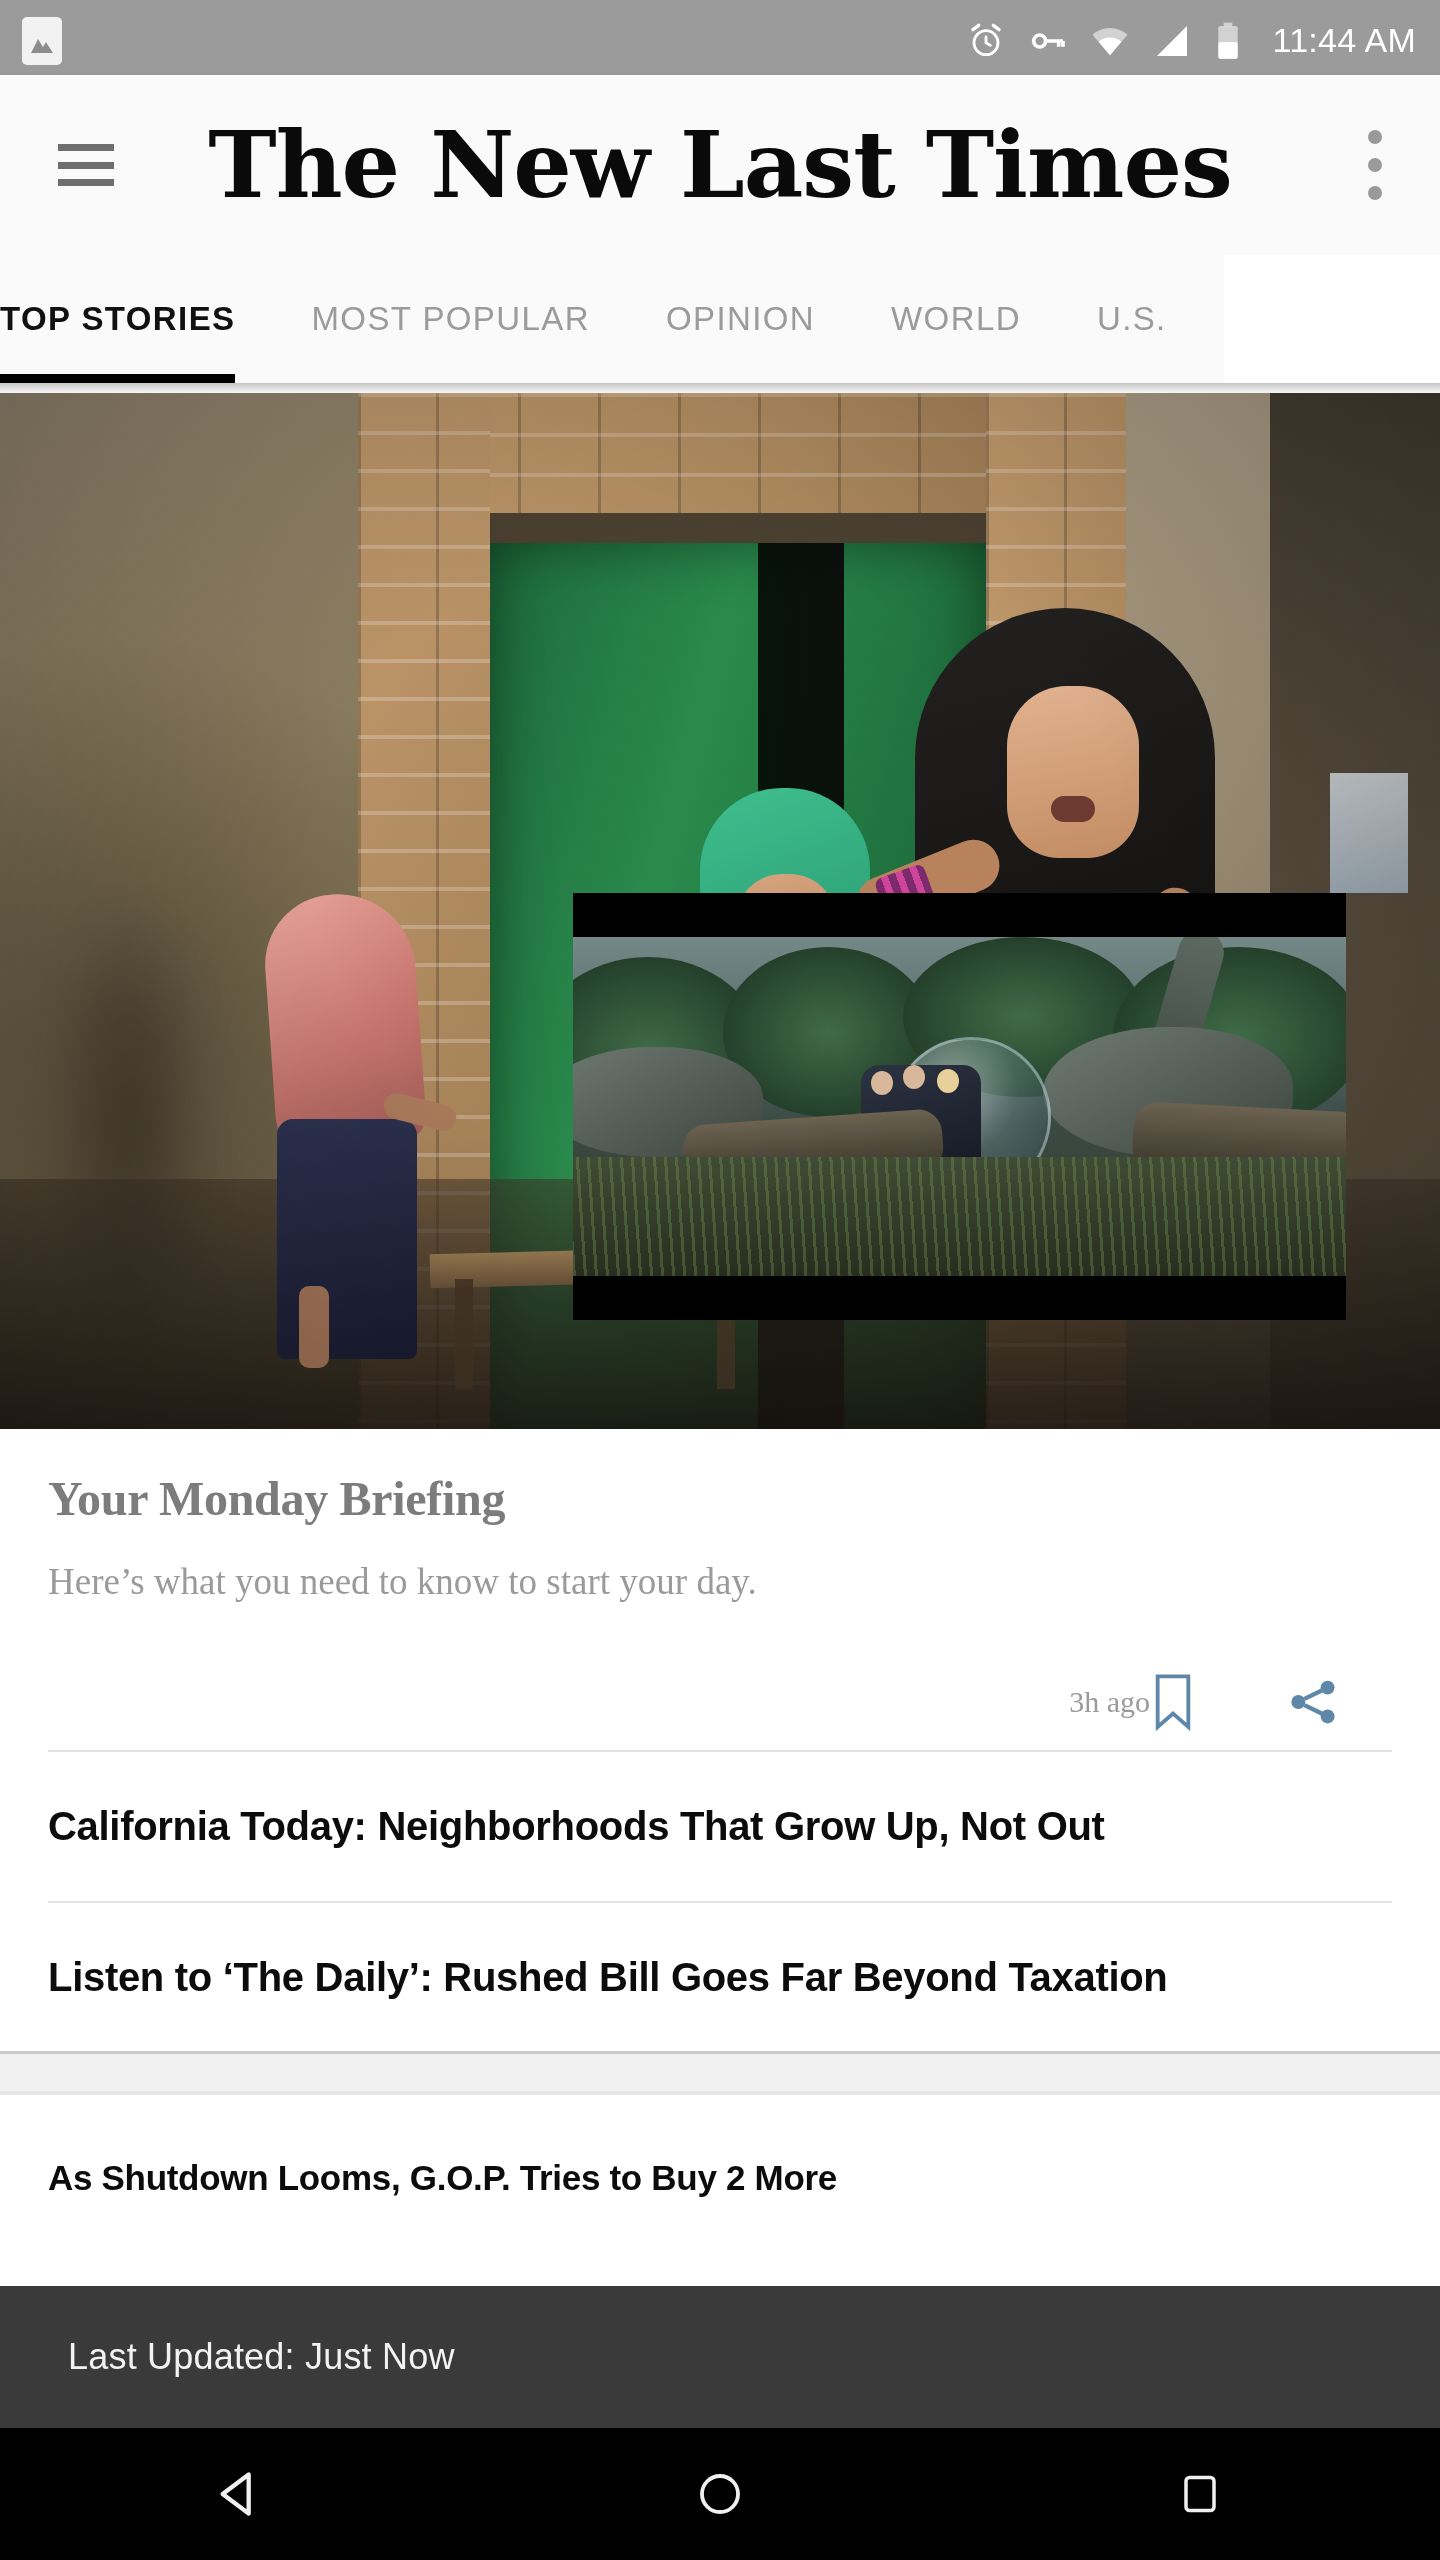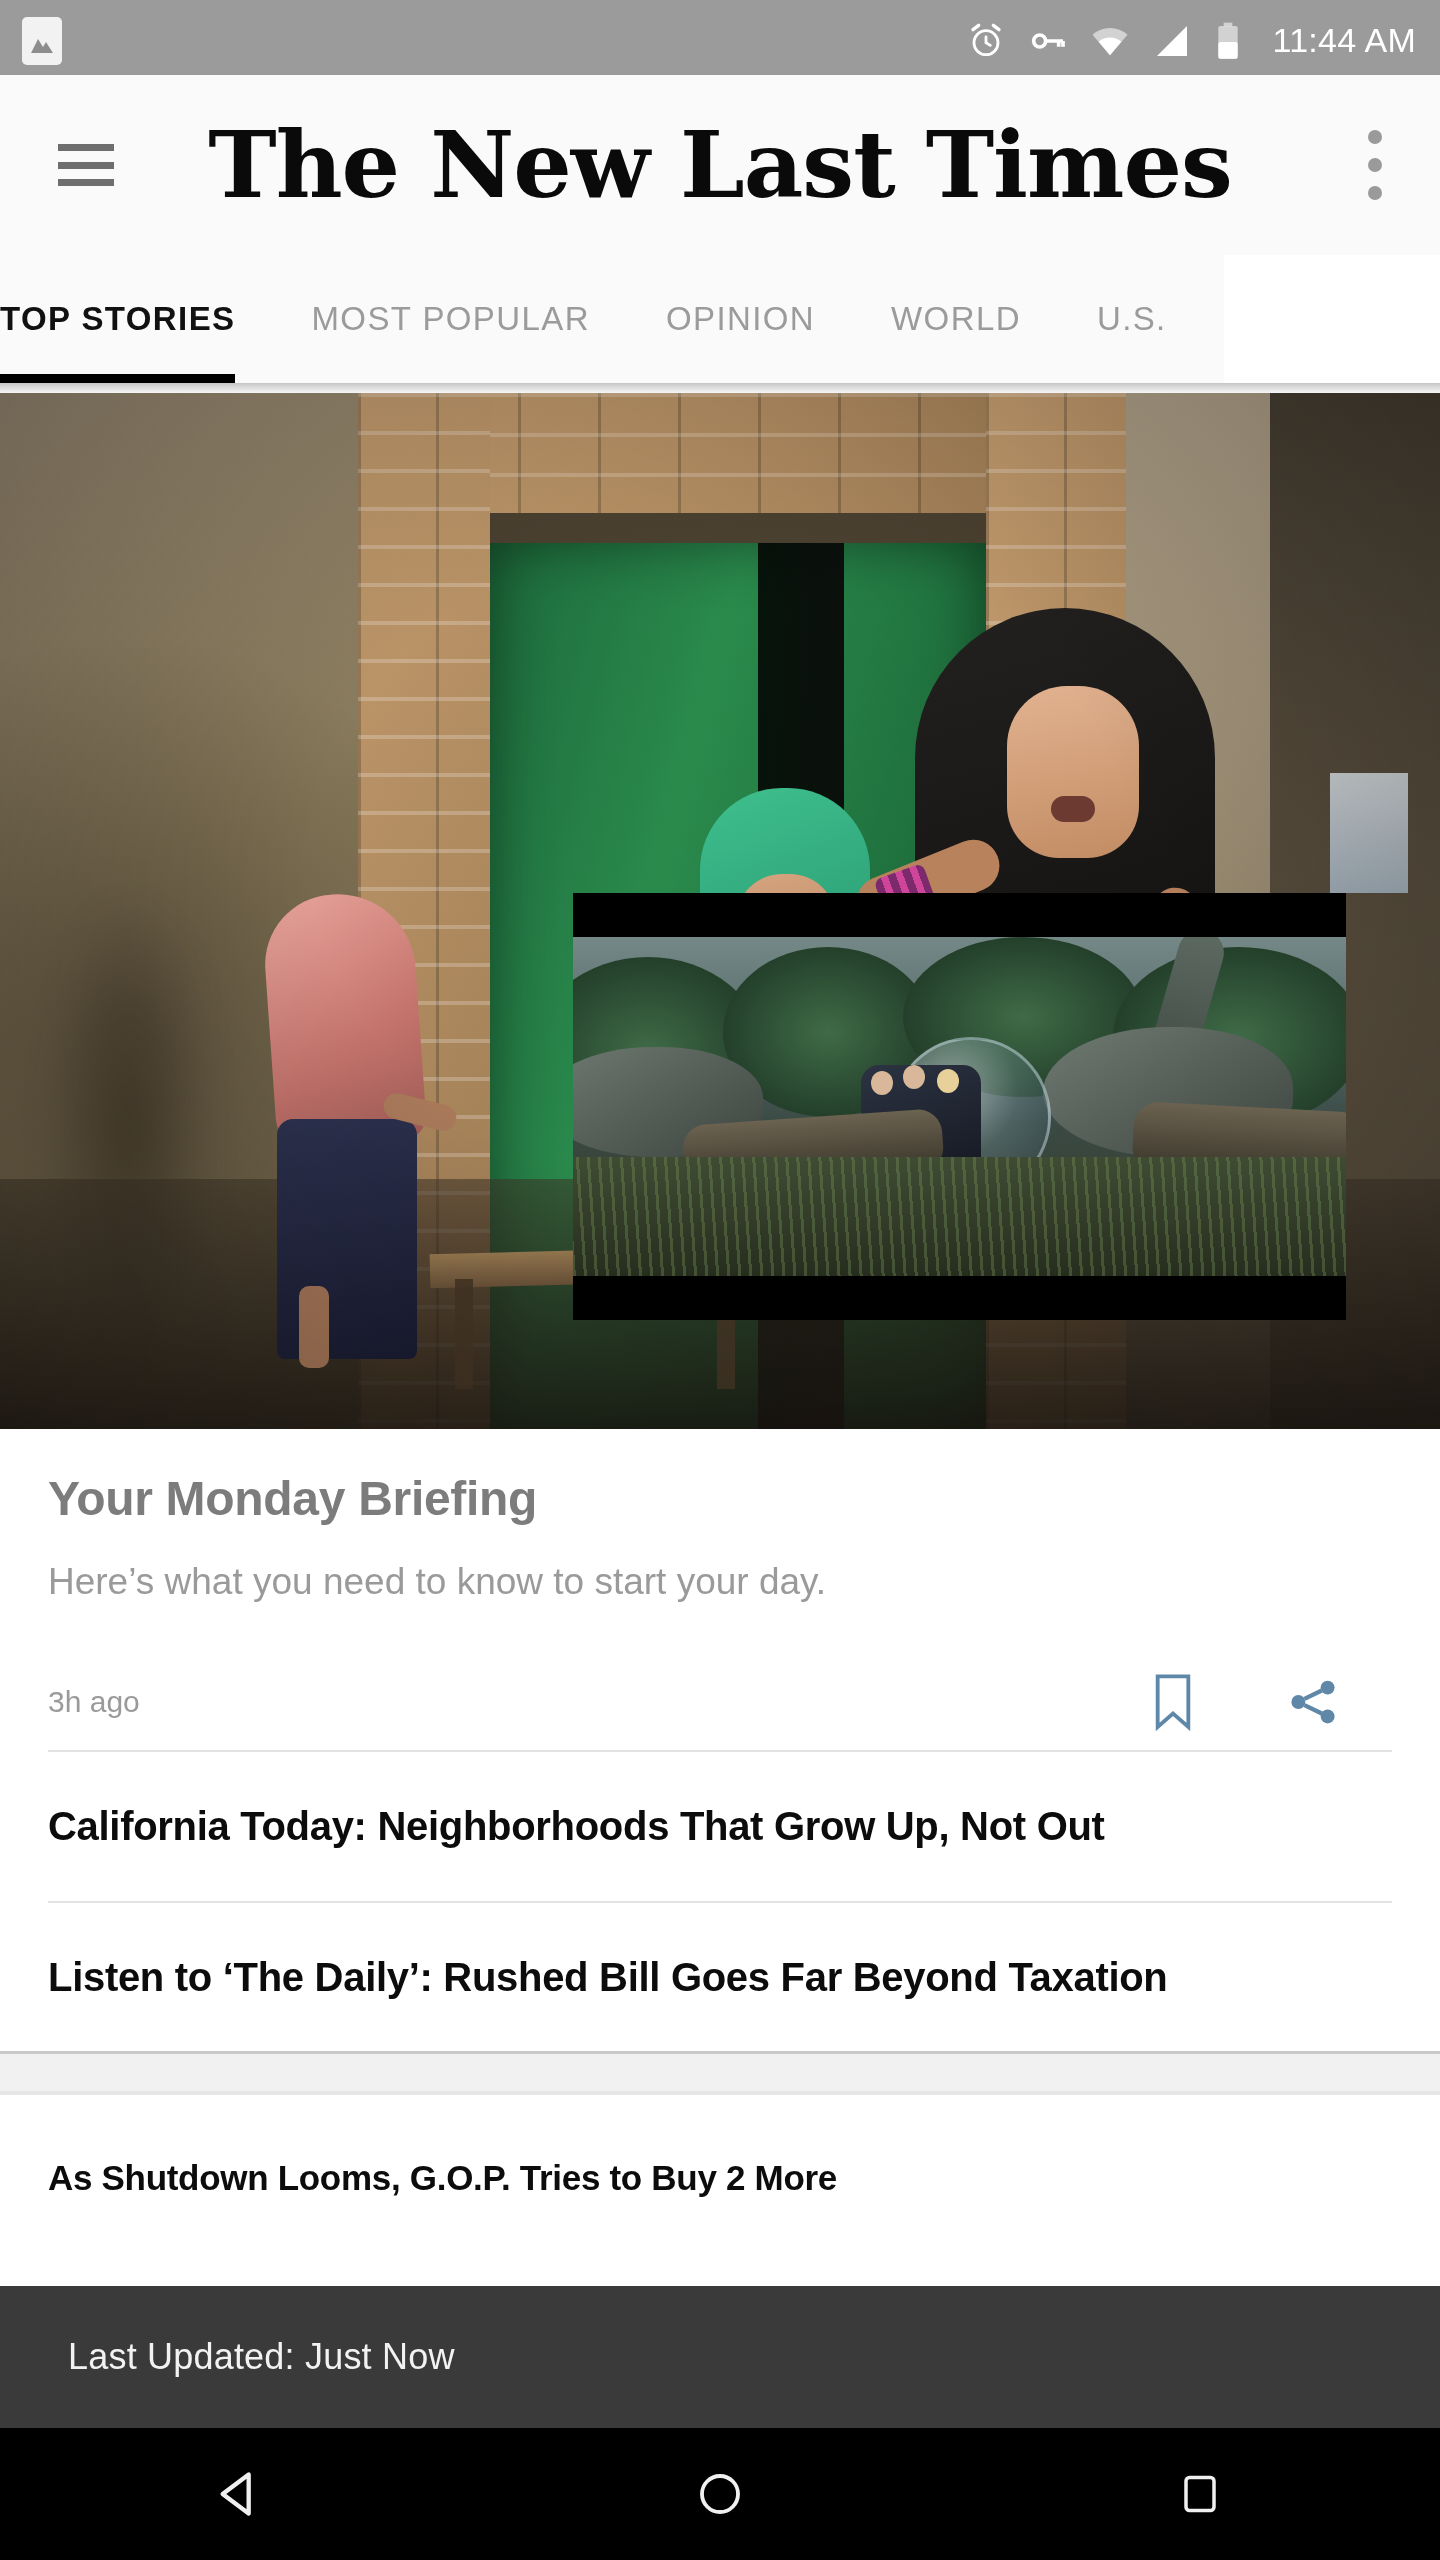--- a/index.html
+++ b/index.html
@@ -278,31 +278,31 @@
     position:absolute; left:0; bottom:0; width:100%; height:120px;
     background:
       repeating-linear-gradient(86deg, rgba(120,150,90,0.35) 0 3px, rgba(0,0,0,0) 3px 11px),
       linear-gradient(to bottom, #3f4c33, #262d1e);
   }
   .pip-bar{ position:absolute; left:0; width:100%; height:44px; background:#000; }
 
   
   .feed{ position:absolute; left:0; top:1429px; width:1440px; bottom:0; background:#fff; }
   .card{ background:#fff; }
-  .lede{ padding:42px 72px 0 48px; }
+  .lede{ padding:42px 72px 0 48px;font-family:Liberation Serif, serif; }
   .lede-title{
     font-size:48px; font-weight:bold; color:#7c7c7c; line-height:1.18;
     letter-spacing:-0.3px;
   }
   .lede-summary{
     margin-top:30px; font-size:37px; color:#9a9a9a; line-height:1.3;
   }
   .lede-meta{
     margin-top:48px; height:96px; display:flex; align-items:center;
-    justify-content:space-between;
+    justify-content:flex-end;
   }
   .lede-time{ font-size:30px; color:#9a9a9a; }
   .meta-actions{ display:flex; align-items:center; gap:90px; padding-right:28px; }
   .meta-actions svg{ display:block; cursor:pointer; }
   .card-rule{ height:2px; background:#e2e2e2; margin:0 48px; }
   .headline-row{
     padding:50px 48px 50px 48px; cursor:pointer;
   }
   .headline-row .h{
     font-size:40px; font-weight:bold; color:#0c0c0c; line-height:1.22;

